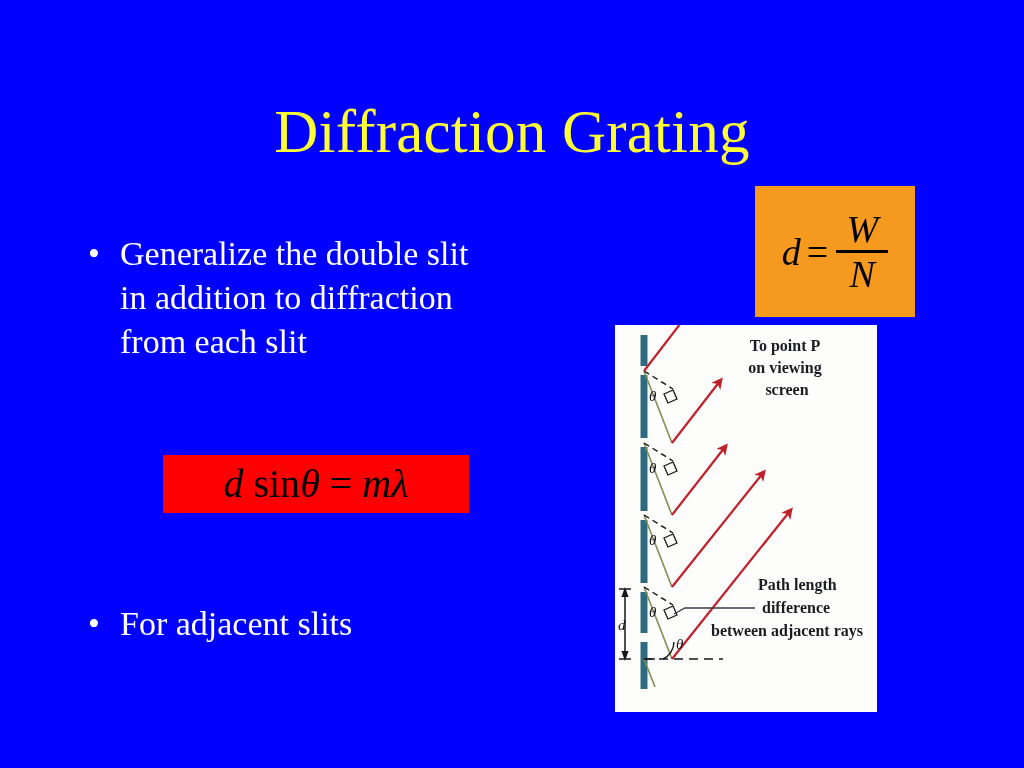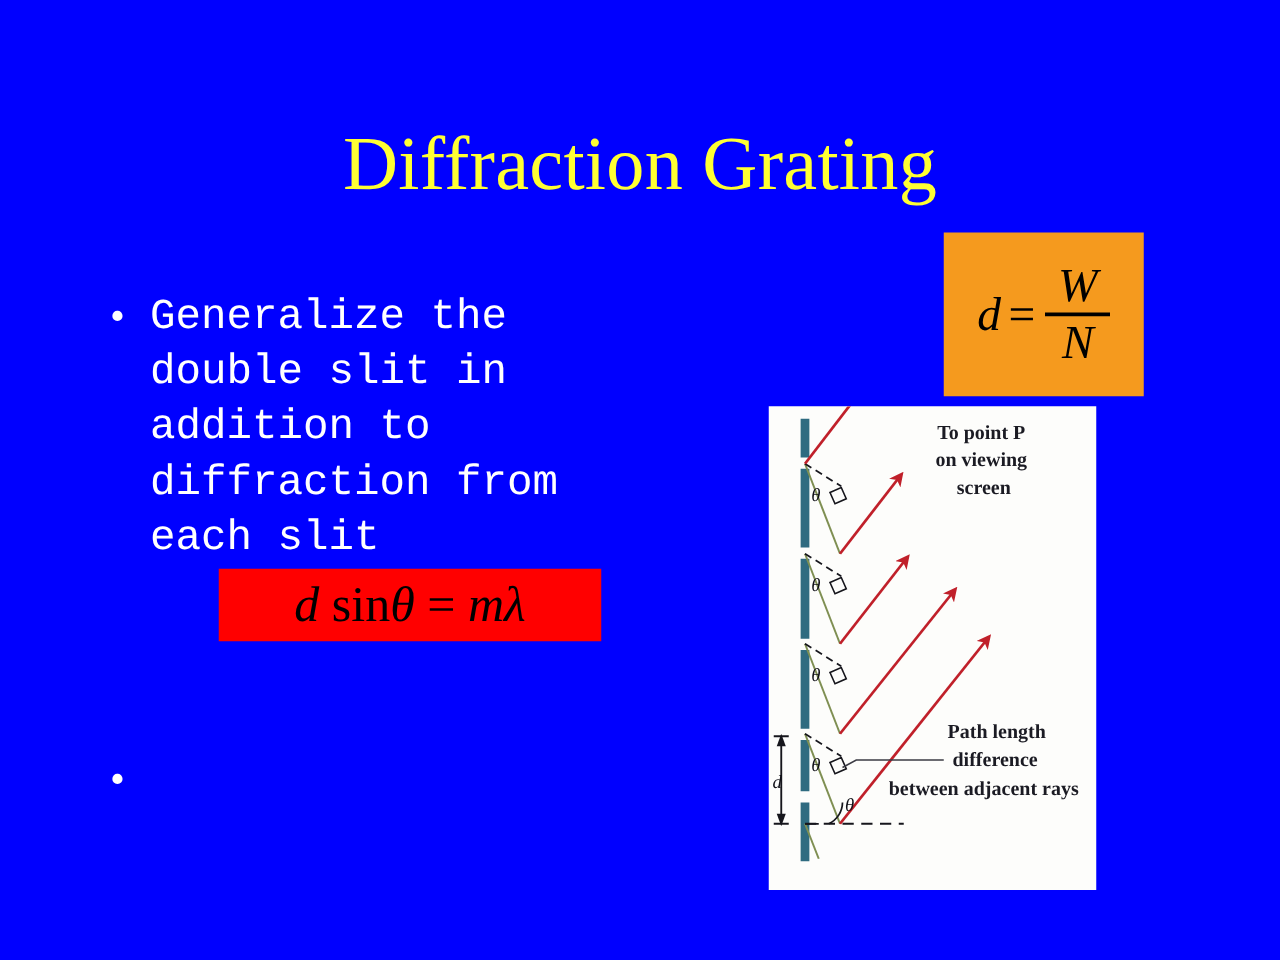--- a/index.html
+++ b/index.html
@@ -29,27 +29,27 @@
   .bullet-block{position:absolute;color:#ffffff;font-size:34px;line-height:1.30;}
   .bullet-row{display:flex;align-items:flex-start;}
   .bullet-dot{
     width:32px;flex:0 0 32px;
     color:#ffffff;font-size:34px;line-height:1.30;
     text-align:left;
   }
   .bullet-text{display:block;}
 
   #bullet-1{left:88px;top:232px;width:410px;}
-  #bullet-1 .bullet-text{width:360px;font-family:Liberation Mono, monospace;}
+  #bullet-1 .bullet-text{width:360px;}
   #bullet-2{left:88px;top:602px;width:420px;}
 
   
   #eq-red-box{
     position:absolute;
-    left:175px;top:455px;
+    left:163px;top:455px;
     width:306px;height:58px;
     background:#ff0000;
     display:flex;align-items:center;justify-content:center;
   }
   #eq-red{
     color:#000000;
     font-size:40px;
     font-family:"Liberation Serif", serif;
     white-space:nowrap;
     line-height:1;
@@ -127,20 +127,21 @@
         <span class="num">W</span>
         <span class="bar"></span>
         <span class="den">N</span>
       </span>
     </div>
   </div>
 
   <div class="bullet-block" id="bullet-2">
     <div class="bullet-row">
       <span class="bullet-dot">•</span>
+      <span class="bullet-text">For adjacent slits</span>
     </div>
   </div>
 
   <div id="figure-box" style="background: rgb(253, 253, 251);">
     <svg id="figure-svg" viewBox="0 0 262 387">
       <defs>
         <marker id="arrowRed" viewBox="0 0 10 10" refX="6" refY="5" markerWidth="5.2" markerHeight="5.2" orient="auto-start-reverse">
           <path d="M 0 0 L 10 5 L 0 10 L 2.6 5 z" fill="#c0202a"></path>
         </marker>
       </defs>

